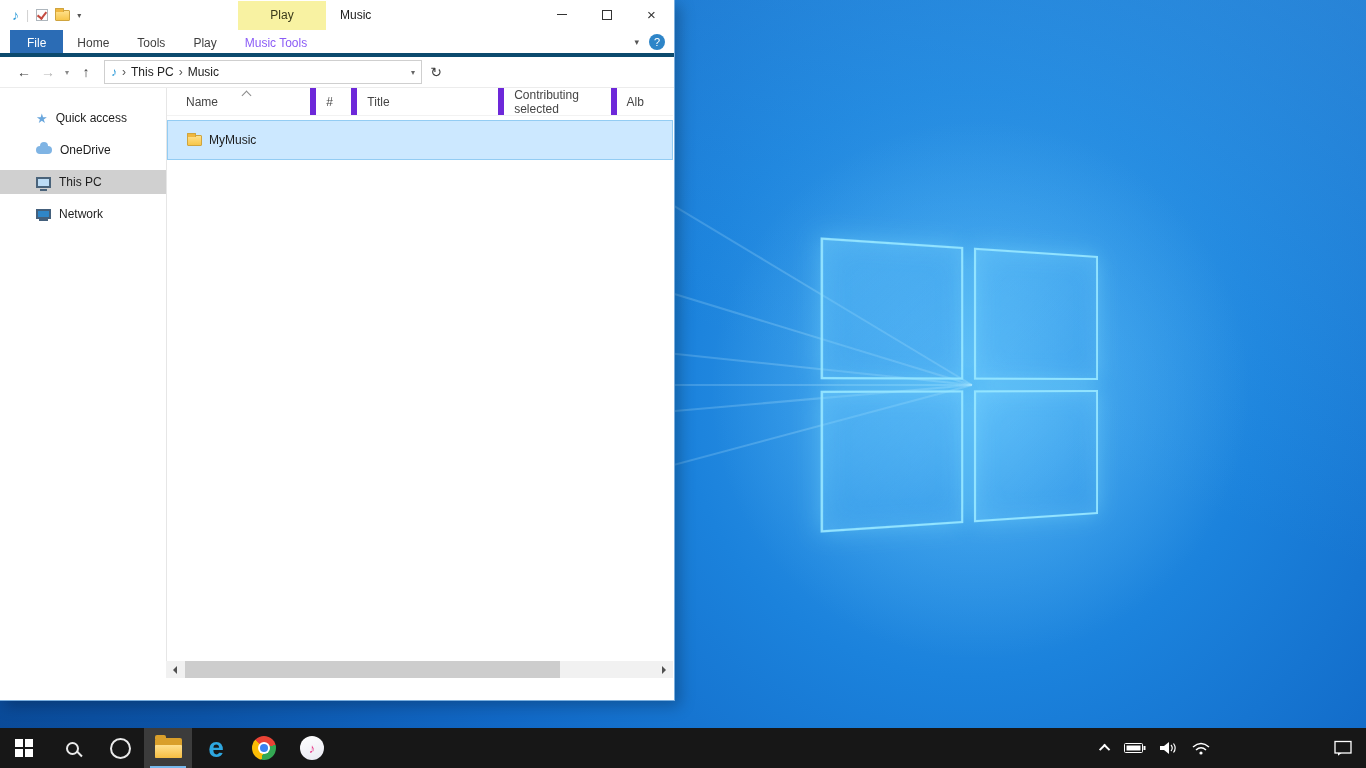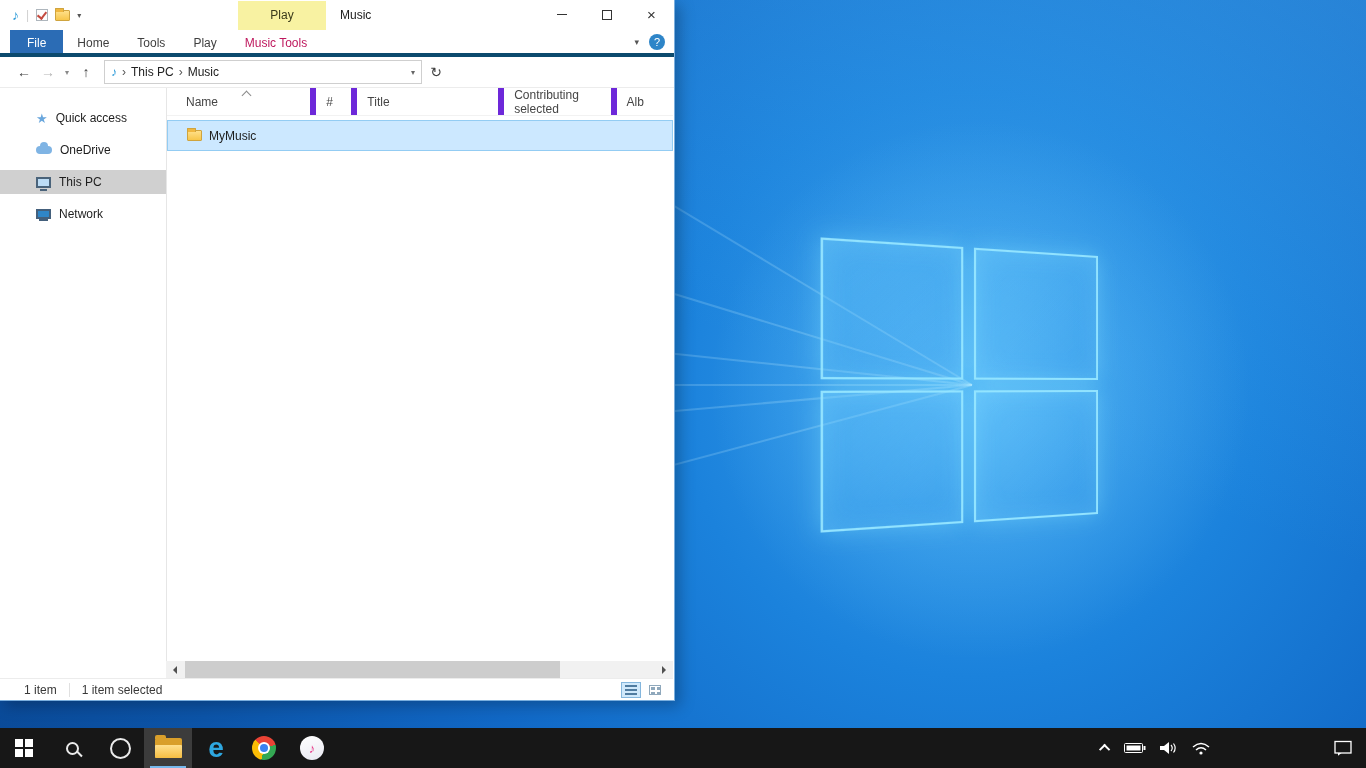--- a/index.html
+++ b/index.html
@@ -54,21 +54,21 @@
   .win-controls { position: absolute; right: 0; top: 0; display: flex; }
   .ctrl { width: 45px; height: 29px; display: flex; align-items: center; justify-content: center; color: #333; }
   .min-bar { width: 10px; height: 1px; background: #333; }
   .max-box { width: 10px; height: 10px; border: 1px solid #333; }
   .close-x { font-size: 15px; line-height: 1; }
 
   .tabsrow { position: absolute; top: 30px; left: 0; right: 0; height: 27px;
     border-bottom: 4px solid #0c4a6e; display: flex; align-items: stretch; }
   .tab { padding: 0 14px; line-height: 26px; color: #3f3f3f; }
   .tab-file { background: #2b6cb5; color: #fff; margin-left: 10px; padding: 0 17px; }
-  .tab-mt { color: #be185d; text-align: right; }
+  .tab-mt { color: #8b5cf6; text-align: right; }
   .ribbon-collapse { margin-left: auto; align-self: center; color: #555; font-size: 9px; padding: 0 10px; }
   .help-btn { align-self: center; width: 16px; height: 16px; margin-right: 9px; border-radius: 50%;
     background: #2e85c8; color: #fff; font-size: 11px; display: flex; align-items: center; justify-content: center; }
 
   .navrow { position: absolute; top: 57px; left: 0; right: 0; height: 31px; background: #fff;
     border-bottom: 1px solid #ececec; display: flex; align-items: center; padding-left: 12px; }
   .nav-arrow { width: 24px; text-align: center; font-size: 14px; color: #3f3f3f; }
   .nav-arrow.disabled { color: #b5b5b5; }
   .nav-drop-sm { width: 14px; text-align: center; font-size: 8px; color: #8a8a8a; }
   .addressbar { margin-left: 6px; width: 318px; height: 24px; border: 1px solid #cfcfcf;
@@ -107,21 +107,21 @@
   .hcell { display: flex; align-items: center; padding-left: 10px; color: #454545;
     border-right: 6px solid #6d28d9; position: relative; height: 100%; }
   .col-name { width: 159px; padding-left: 19px; }
   .col-num { width: 43px; }
   .col-title { width: 157px; }
   .col-artists { width: 120px; }
   .col-album { width: 60px; border-right: none; }
   .sort-caret { position: absolute; top: 4px; left: 76px; width: 7px; height: 7px;
     border-left: 1px solid #8a8a8a; border-top: 1px solid #8a8a8a; transform: rotate(45deg); }
   .rows { padding-top: 4px; }
-  .file-row { height: 31px; display: flex; align-items: center; }
+  .file-row { height: 40px; display: flex; align-items: center; }
   .file-row.selected { background: #cce8ff; box-shadow: inset 0 0 0 1px #93ccf3; }
   .file-row .folder-sm { margin-left: 20px; }
   .file-name { margin-left: 7px; color: #1c1c1c; }
 
   .hscroll { position: absolute; left: 166px; right: 1px; bottom: 22px; height: 17px; background: #f1f1f1; }
   .scroll-arrow { position: absolute; top: 0; width: 17px; height: 17px;
     display: flex; align-items: center; justify-content: center; }
   .scroll-arrow.left { left: 0; }
   .scroll-arrow.right { right: 0; }
   .tri-left { width: 0; height: 0; border: 4px solid transparent; border-right-color: #505050; margin-right: 3px; }
@@ -296,33 +296,20 @@
   <div class="hscroll">
     <div class="scroll-arrow left">
         <span class="tri-left"></span>
       </div>
     <div class="scroll-thumb"></div>
     <div class="scroll-arrow right">
         <span class="tri-right"></span>
       </div>
   </div>
 
-  <div class="statusbar">
-    <span>1 item</span>
-    <span class="status-sep"></span>
-    <span>1 item selected</span>
-    <div class="view-toggles">
-      <div class="view-btn active">
-          <span class="vb-list"></span>
-        </div>
-      <div class="view-btn">
-          <span class="vb-thumb"></span>
-        </div>
-    </div>
-  </div>
 </div>
 
 <div class="taskbar">
   <div class="tbtn">
     <span class="winlogo">
         <span></span>
         <span></span>
         <span></span>
         <span></span>
       </span>

